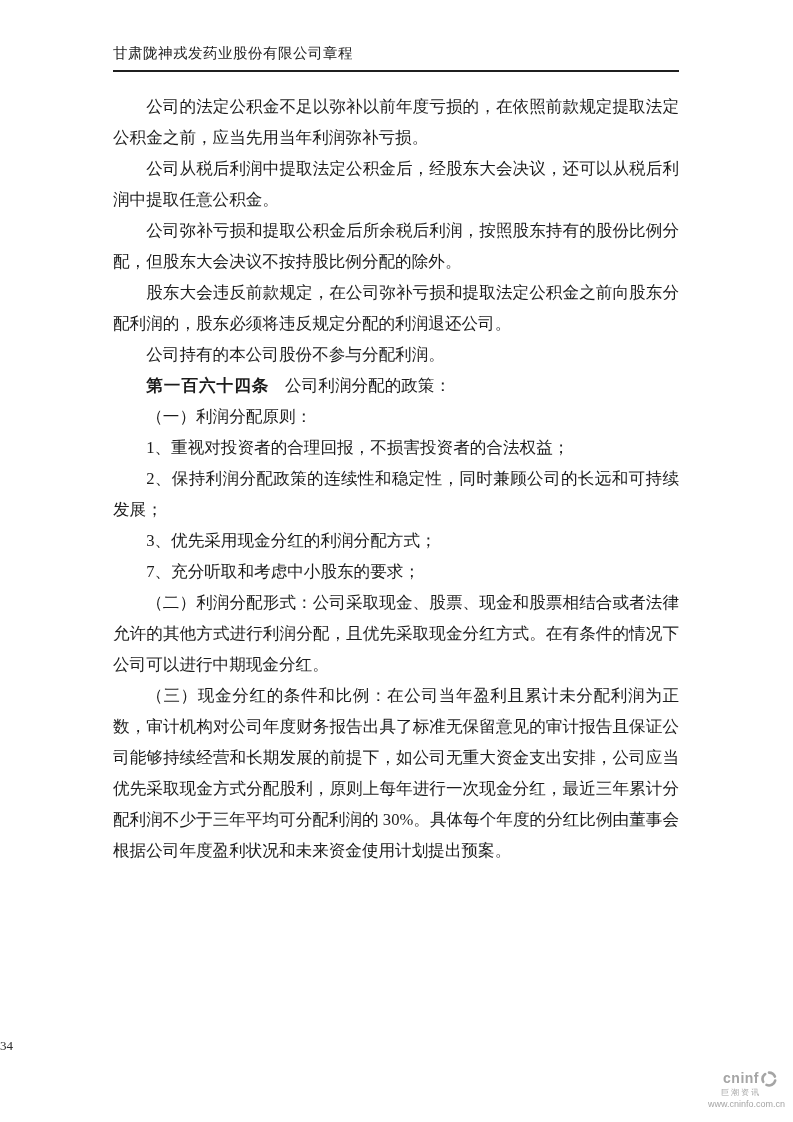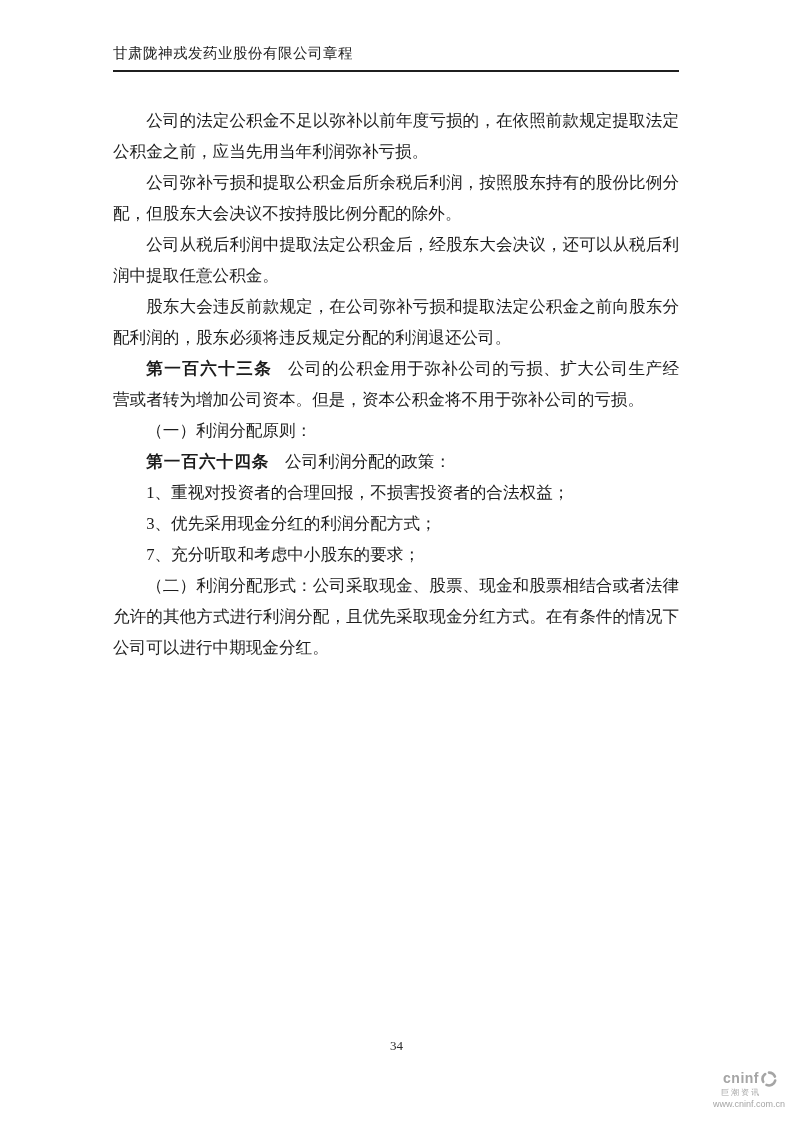--- a/index.html
+++ b/index.html
@@ -21,41 +21,41 @@
     padding-bottom: 7px;
     border-bottom: 2px solid #1f1f1f;
     font-size: 14.5px;
     letter-spacing: 0.5px;
     color: #222;
   }
   .doc-body {
     position: absolute;
     left: 113px;
     right: 114px;
-    top: 105px;
+    top: 91px;
     font-size: 16.6px;
     line-height: 31px;
     text-align: justify;
   }
   .doc-body p {
     margin: 0;
     text-indent: 2em;
   }
   .doc-body p b {
     font-family: "Liberation Sans", "DejaVu Sans", sans-serif;
     font-weight: 700;
     margin-right: 0.95em;
     letter-spacing: 1px;
   }
   .page-number {
     position: absolute;
     left: 0;
     right: 0;
     top: 1038px;
-    text-align: center;
+    text-align: left;
     font-size: 13px;
     color: #2a2a2a;
   }
   .cninfo {
     position: absolute;
     right: 6px;
     top: 1070px;
     width: 110px;
     display: flex;
     flex-direction: column;
@@ -92,44 +92,46 @@
 <body>
 
 <div class="page">
 
   <div class="header">
     <span>甘肃陇神戎发药业股份有限公司章程</span>
   </div>
 
   <div class="doc-body">
       <p>公司的法定公积金不足以弥补以前年度亏损的，在依照前款规定提取法定公积金之前，应当先用当年利润弥补亏损。</p>
+      <p>公司从税后利润中提取法定公积金后，经股东大会决议，还可以从税后利润中提取任意公积金。</p>
       <p>公司弥补亏损和提取公积金后所余税后利润，按照股东持有的股份比例分配，但股东大会决议不按持股比例分配的除外。</p>
-      <p>公司从税后利润中提取法定公积金后，经股东大会决议，还可以从税后利润中提取任意公积金。</p>
       <p>股东大会违反前款规定，在公司弥补亏损和提取法定公积金之前向股东分配利润的，股东必须将违反规定分配的利润退还公司。</p>
-      <p><b>第一百六十三条</b>公司的公积金用于弥补公司的亏损、扩大公司生产经营或者转为增加公司资本。但是，资本公积金将不用于弥补公司的亏损。</p>
+      <p>公司持有的本公司股份不参与分配利润。</p>
+      <p><b>第一百六十四条</b>公司利润分配的政策：</p>
       <p>（一）利润分配原则：</p>
-      <p><b>第一百六十四条</b>公司利润分配的政策：</p>
       <p>1、重视对投资者的合理回报，不损害投资者的合法权益；</p>
+      <p>2、保持利润分配政策的连续性和稳定性，同时兼顾公司的长远和可持续发展；</p>
       <p>3、优先采用现金分红的利润分配方式；</p>
       <p>7、充分听取和考虑中小股东的要求；</p>
       <p>（二）利润分配形式：公司采取现金、股票、现金和股票相结合或者法律允许的其他方式进行利润分配，且优先采取现金分红方式。在有条件的情况下公司可以进行中期现金分红。</p>
+      <p>（三）现金分红的条件和比例：在公司当年盈利且累计未分配利润为正数，审计机构对公司年度财务报告出具了标准无保留意见的审计报告且保证公司能够持续经营和长期发展的前提下，如公司无重大资金支出安排，公司应当优先采取现金方式分配股利，原则上每年进行一次现金分红，最近三年累计分配利润不少于三年平均可分配利润的 30%。具体每个年度的分红比例由董事会根据公司年度盈利状况和未来资金使用计划提出预案。</p>
     </div>
 
   <div class="page-number">34</div>
 
   <div class="cninfo">
     <div class="cninfo-row1">
       <span class="cninfo-brand">cninf</span>
       <span style="display:inline-flex;">
         <svg width="18" height="18" viewBox="0 0 18 18" aria-hidden="true">
           <g stroke="#a5a5a5" stroke-width="2.6" fill="none" stroke-linecap="round">
             <path d="M9 2.6 A6.4 6.4 0 0 1 14.9 6.6"></path>
             <path d="M15.2 10.6 A6.4 6.4 0 0 1 6.5 14.9"></path>
             <path d="M3.2 11.8 A6.4 6.4 0 0 1 5.2 4.0"></path>
           </g>
         </svg>
       </span>
     </div>
     <div class="cninfo-cn">巨潮资讯</div>
-    <div class="cninfo-url">www.cninf.com.cn</div>
+    <div class="cninfo-url">www.cninfo.com.cn</div>
   </div>
 
 </div>
 
 </body></html>

